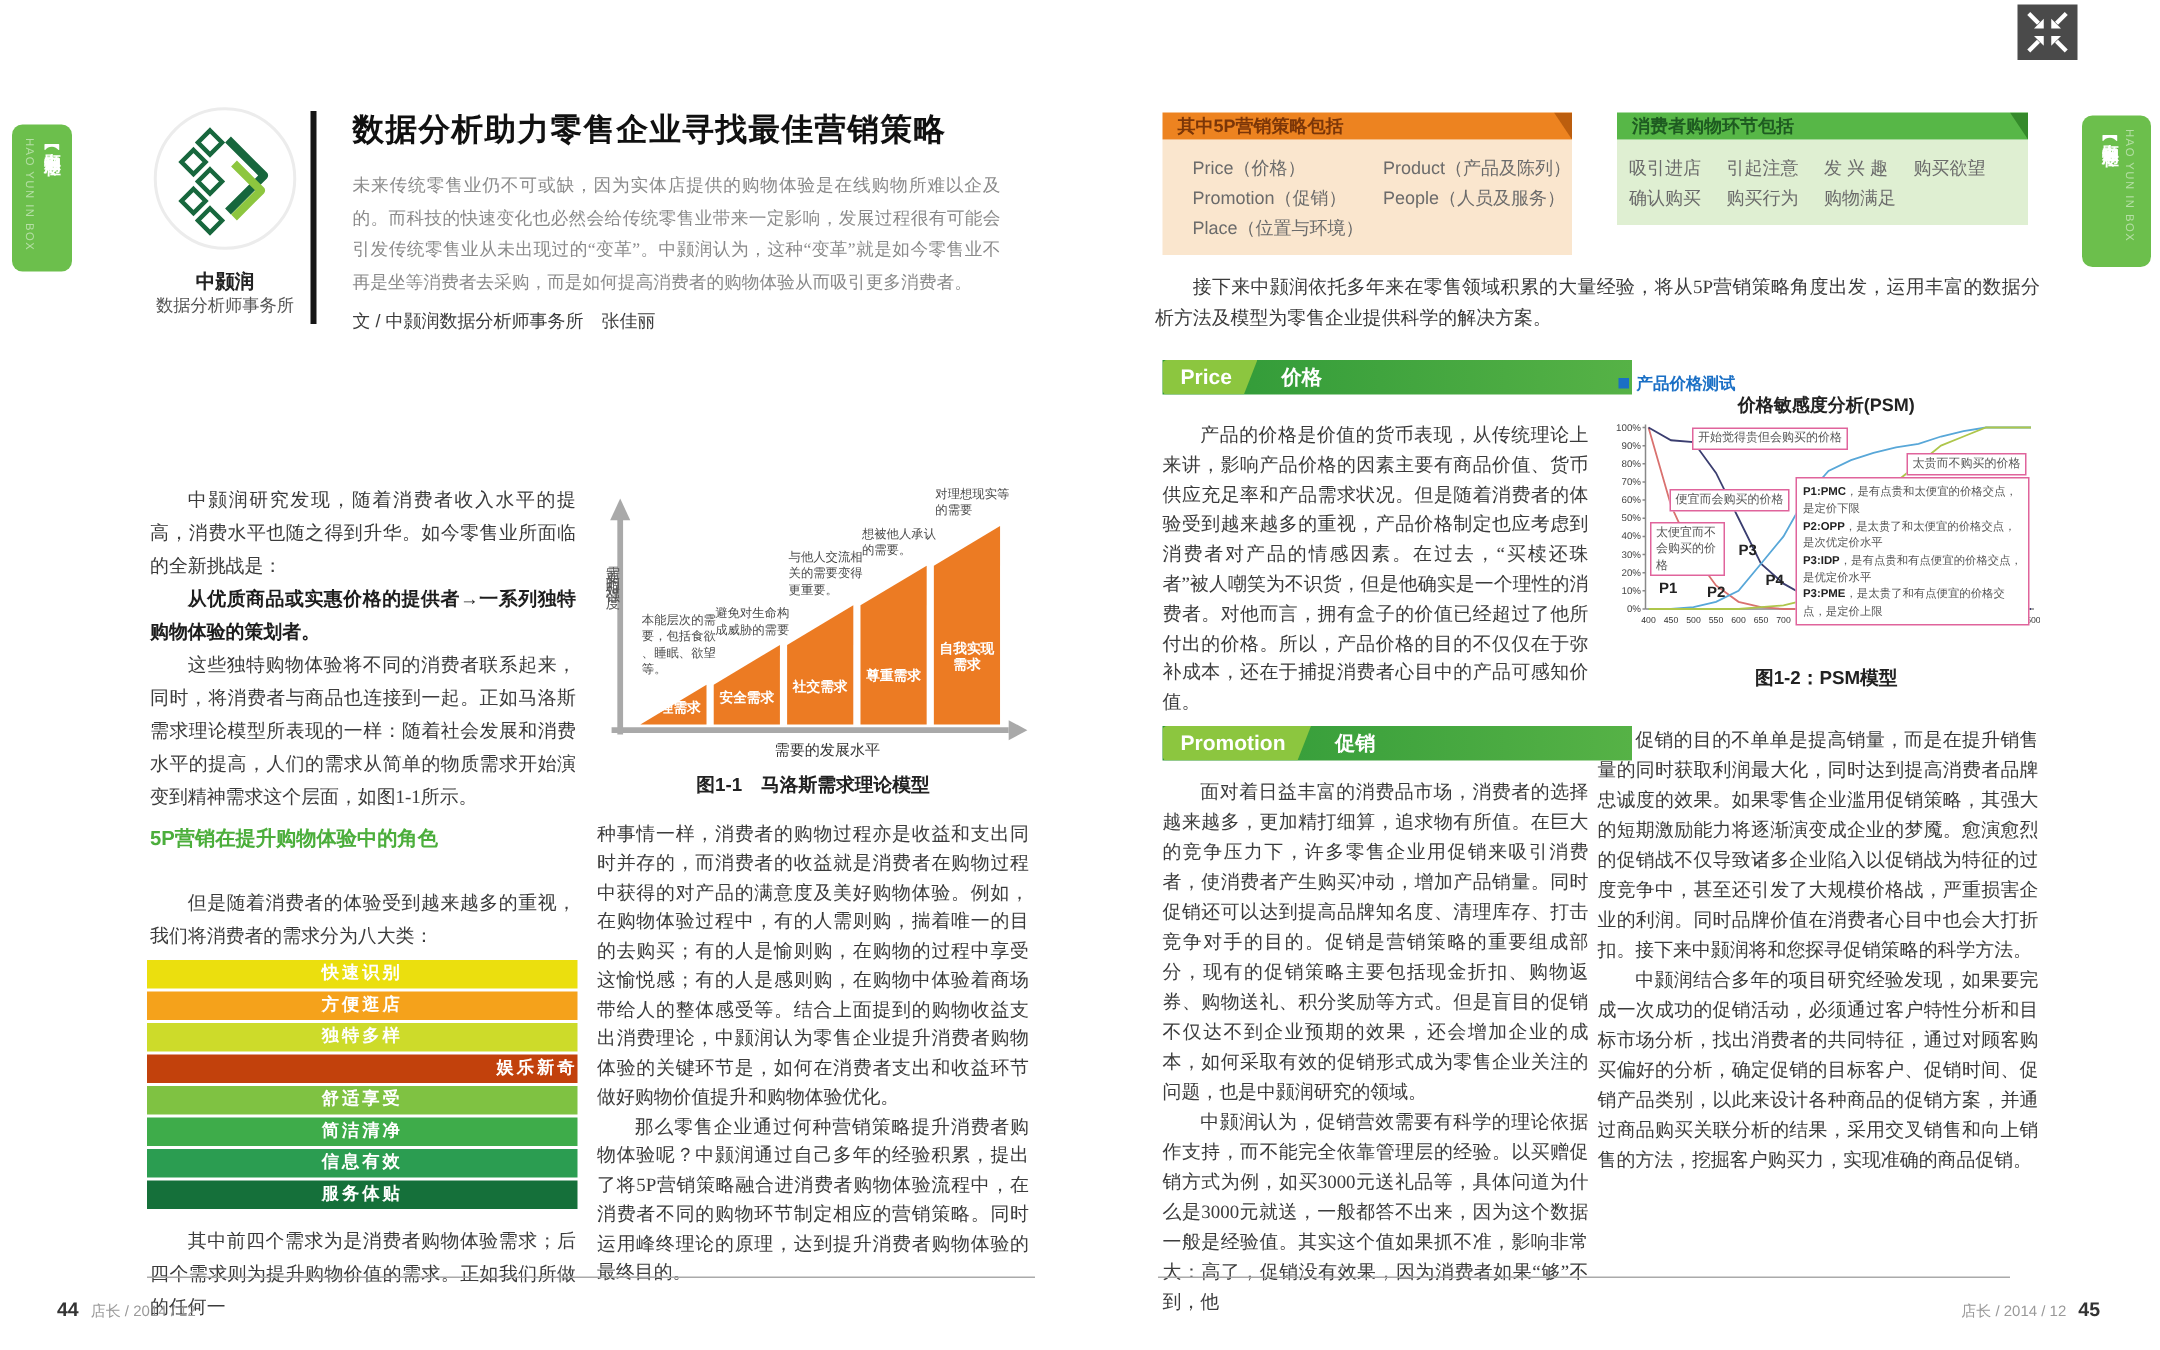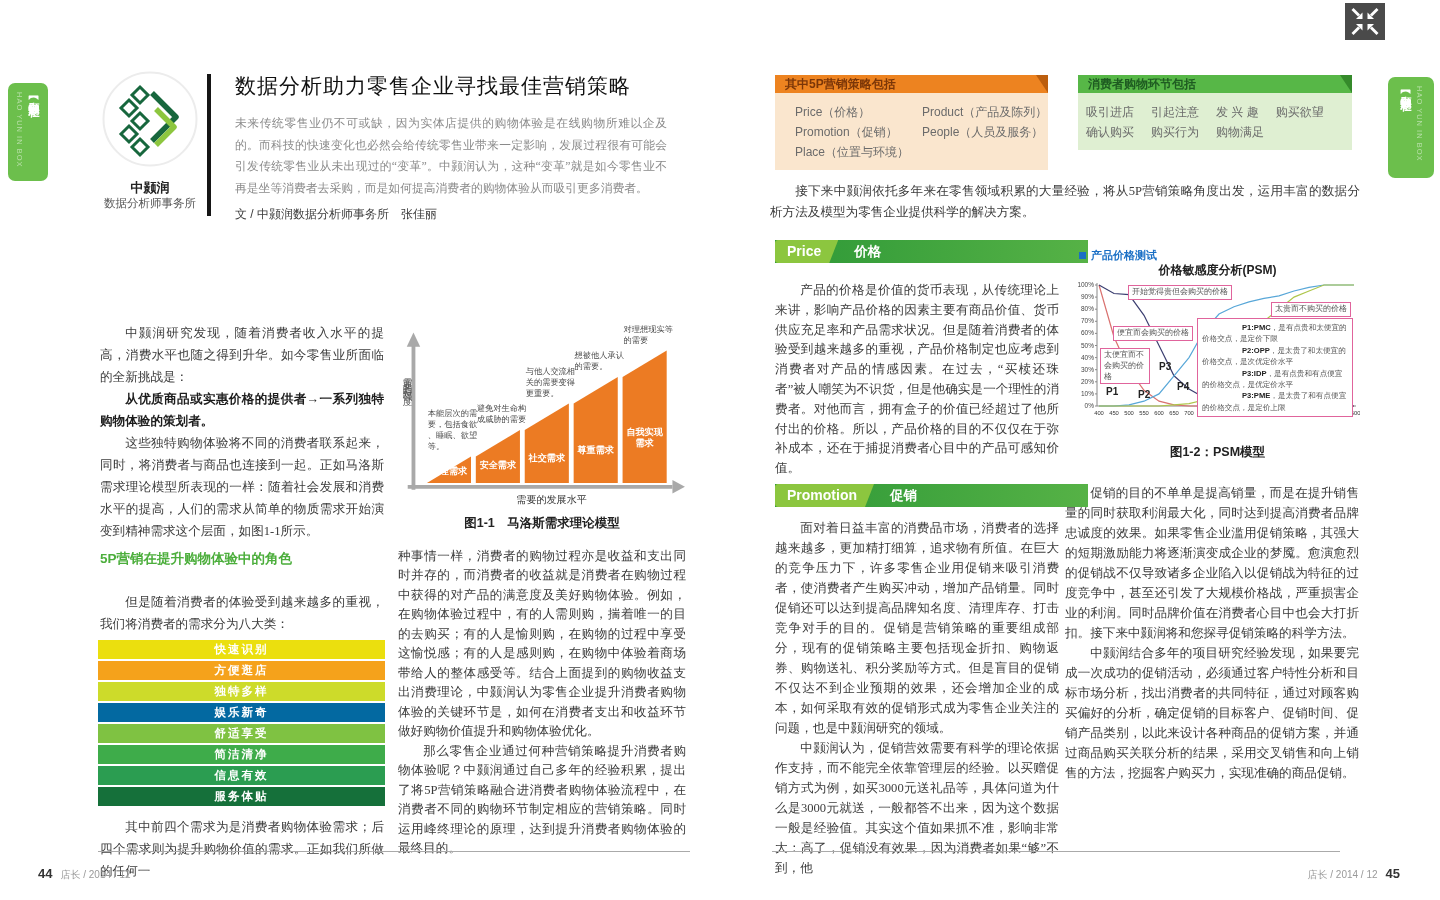--- a/index.html
+++ b/index.html
@@ -17,21 +17,21 @@
 
   
   .collapse-btn{position:absolute;left:1345px;top:3px;width:40px;height:37px;background:#4A4A4A;cursor:pointer;}
 
   
   .logo{position:absolute;left:102px;top:71px;width:96px;height:100px;}
   .brand-name{position:absolute;left:95px;top:179px;width:110px;text-align:center;
               font-size:13px;font-weight:bold;color:#222;}
   .brand-sub{position:absolute;left:80px;top:196px;width:140px;text-align:center;font-size:11.5px;color:#555;}
   .vrule{position:absolute;left:207px;top:74px;width:3.5px;height:142px;background:#161616;}
-  .title{position:absolute;left:235px;top:72px;font-size:21px;font-weight:normal;color:#101010;letter-spacing:1px;}
+  .title{position:absolute;left:235px;top:72px;font-size:21px;font-weight:bold;color:#101010;letter-spacing:1px;}
   .intro{position:absolute;left:235px;top:113px;width:432px;font-size:11.8px;line-height:21.5px;
          color:#8a8a8a;text-align:justify;font-family:"Liberation Serif",serif;}
   .byline{position:absolute;left:235px;top:206px;font-size:12px;color:#3c3c3c;}
 
   
   .tcol{position:absolute;font-family:"Liberation Serif",serif;color:#3b3b3b;
         text-align:justify;font-size:12.6px;}
   .tcol p{margin:0;}
   .ind{text-indent:2em;}
   .bold{font-weight:bold;color:#1d1d1d;}
@@ -80,21 +80,21 @@
   .psm-label{position:absolute;left:4px;top:0;color:#1A6FC5;font-weight:bold;font-size:11px;
              display:flex;align-items:center;gap:5px;}
   .bsq{width:7px;height:7px;background:#1A6FC5;display:inline-block;}
   .psm-title{position:absolute;top:14px;left:0;width:100%;text-align:center;font-weight:bold;
              font-size:12px;color:#222;}
   #psm-svg{position:absolute;left:0;top:33px;}
   .psm-ann{position:absolute;border:1px solid #E0649C;background:#fff;font-size:8px;line-height:1.35;
            padding:1px 3px;color:#555;white-space:nowrap;z-index:3;}
   .psm-legend{position:absolute;left:122px;top:70px;width:156px;border:1px solid #E0649C;background:#fff;
               padding:3px 4px;font-size:7.6px;line-height:1.5;color:#555;z-index:2;}
-  .psm-legend b{color:#222;margin-left:40px;}
+  .psm-legend b{color:#222;}
   .psm-cap{position:absolute;top:196px;left:0;width:100%;}
 
   
   .rule{position:absolute;top:851px;height:1px;background:#aaa;}
   .rule-l{left:98px;width:592px;}
   .rule-r{left:772px;width:568px;}
   .fl{position:absolute;left:38px;top:864px;}
   .fl b{font-size:13px;color:#333;}
   .fl span{font-size:10px;color:#999;margin-left:8px;}
   .fr{position:absolute;left:1100px;top:864px;width:300px;text-align:right;}
@@ -154,21 +154,21 @@
   <div class="tcol colL1">
     <p class="ind">中颢润研究发现，随着消费者收入水平的提高，消费水平也随之得到升华。如今零售业所面临的全新挑战是：</p>
     <p class="ind bold">从优质商品或实惠价格的提供者→一系列独特购物体验的策划者。</p>
     <p class="ind">这些独特购物体验将不同的消费者联系起来，同时，将消费者与商品也连接到一起。正如马洛斯需求理论模型所表现的一样：随着社会发展和消费水平的提高，人们的需求从简单的物质需求开始演变到精神需求这个层面，如图1-1所示。</p>
     <h3 class="gh">5P营销在提升购物体验中的角色</h3>
     <p class="ind">但是随着消费者的体验受到越来越多的重视，我们将消费者的需求分为八大类：</p>
     <div id="needs-list">
         <div class="need-bar" style="background: rgb(235, 223, 14);">快速识别</div>
         <div class="need-bar" style="background: rgb(245, 162, 27);">方便逛店</div>
         <div class="need-bar" style="background: rgb(205, 219, 42);">独特多样</div>
-        <div class="need-bar" style="background: #0369a1;">娱乐新奇</div>
+        <div class="need-bar" style="background: #c2410c; text-align: right;">娱乐新奇</div>
         <div class="need-bar" style="background: rgb(127, 194, 66);">舒适享受</div>
         <div class="need-bar" style="background: rgb(62, 172, 74);">简洁清净</div>
         <div class="need-bar" style="background: rgb(43, 157, 81);">信息有效</div>
         <div class="need-bar" style="background: rgb(21, 112, 58);">服务体贴</div>
       </div>
     <p class="ind">其中前四个需求为是消费者购物体验需求；后四个需求则为提升购物价值的需求。正如我们所做的任何一</p>
   </div>
 
   <div class="tcol colL2">
     <div class="maslow">

